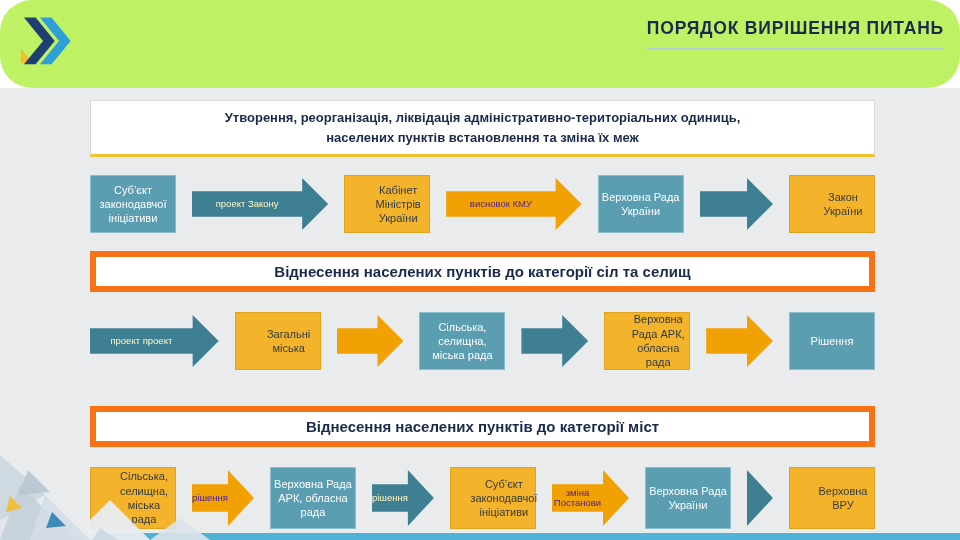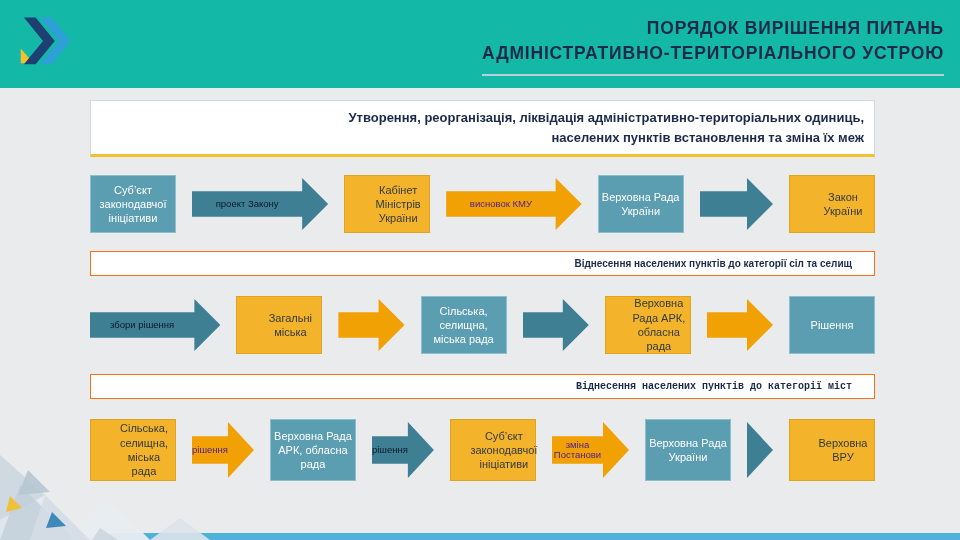--- a/index.html
+++ b/index.html
@@ -7,65 +7,65 @@
   body {
     width: 960px; height: 540px; overflow: hidden;
     font-family: "Liberation Sans", sans-serif;
     background: #ffffff;
   }
   .slide { position: relative; width: 960px; height: 540px; background: #ffffff; overflow: hidden; }
 
   
   .header {
     position: absolute; top: 0; left: 0; right: 0; height: 88px;
-    background: #14b8a6; display: flex; justify-content: space-between;
-    align-items: flex-start; padding: 8px 16px 0 8px; z-index: 4;
+    background: #bef264; display: flex; justify-content: space-between;
+    align-items: flex-start; padding: 8px 16px 0 8px; z-index: 4; border-radius: 32px;
   }
   .logo { width: 68px; height: 68px; flex: 0 0 auto; }
   .title-block { text-align: right; padding-top: 8px; }
   .title-line {
     font-size: 17.5px; font-weight: 700; color: #1b2a4a;
     letter-spacing: 0.8px; line-height: 1.45; white-space: nowrap;
   }
   .title-underline { height: 2px; background: #b5cfdb; margin-top: 7px; }
 
   
   .content {
     position: absolute; top: 88px; left: 0; right: 0; bottom: 0;
     background: #e9ebed; padding: 12px 85px 0 90px; z-index: 2;
   }
   .banner {
-    background: #ffffff; text-align: right; font-weight: 700; color: #1b2a4a;
+    background: #ffffff; text-align: center; font-weight: 700; color: #1b2a4a;
   }
   .banner.main-banner {
     border: 1px solid #d6d9dc; border-bottom: 3px solid #f2c12e;
     padding: 7px 10px; font-size: 13px; line-height: 1.5;
   }
   .banner.thin-banner {
-    border: 1px solid #f97316; padding: 6px 22px; font-size: 10px;
+    border: 6px solid #f97316; padding: 6px 22px; font-size: 15px;
     margin: 18px 0 20px 0;
   }
-  .banner.thin-banner.second { margin-top: 20px; font-family: Liberation Mono, monospace; }
+  .banner.thin-banner.second { margin-top: 36px; }
 
   .flow-row { display: flex; align-items: stretch; height: 58px; gap: 16px; margin-top: 18px; }
   .flow-row.tall { height: 62px; margin-top: 0; }
 
   .node {
     flex: 0 0 86px; width: 86px; display: flex; align-items: center; justify-content: center;
     text-align: center; font-size: 11px; line-height: 1.3; padding: 2px 3px;
   }
   .node.teal   { background: #5b9db1; border: 1px solid #8abfcc; color: #ffffff; }
   .node.yellow { background: #f3b32b; border: 1px solid #e0a31d; color: #333b3f; padding-left: 25px; }
 
   .arrow {
     flex: 1 1 auto; position: relative; display: flex; align-items: center; justify-content: center;
     clip-path: polygon(0 28%, calc(100% - 26px) 28%, calc(100% - 26px) 5%, 100% 50%,
                        calc(100% - 26px) 95%, calc(100% - 26px) 72%, 0 72%);
   }
-  .arrow.teal   { background: #3f7f94; color: #0f172a; }
+  .arrow.teal   { background: #3f7f94; color: #fef9c3; }
   .arrow.orange { background: #f2a104; color: #4c1d95; }
   .arrow-label {
     display: block; padding-right: 26px; font-size: 9.5px; line-height: 1.1;
     text-align: center; width: 100%;
   }
 
   
   .bottom-bar {
     position: absolute; left: 110px; right: 0; bottom: 0; height: 7px;
     background: #4fb3d9; z-index: 3;
@@ -83,21 +83,20 @@
   <div class="header">
     <div class="logo">
       <svg viewBox="0 0 64 64" width="68" height="68" aria-hidden="true">
         <polygon points="12,38 24,52 12,52" fill="#f2c12e"></polygon>
         <polygon points="15,9 33,31 15,53 26,53 44,31 26,9" fill="#1d3f72"></polygon>
         <polygon points="30,9 48,31 30,53 41,53 59,31 41,9" fill="#2f9fd8"></polygon>
       </svg>
     </div>
     <div class="title-block">
       <div class="title-line">ПОРЯДОК ВИРІШЕННЯ ПИТАНЬ</div>
-      <div class="title-line">АДМІНІСТРАТИВНО-ТЕРИТОРІАЛЬНОГО УСТРОЮ</div>
       <div class="title-underline"></div>
     </div>
   </div>
 
   <div class="content">
 
     <div class="banner main-banner">
       <div>Утворення, реорганізація, ліквідація адміністративно-територіальних одиниць,</div>
       <div>населених пунктів встановлення та зміна їх меж</div>
     </div>
@@ -117,21 +116,21 @@
         </div>
       <div class="node yellow">Закон України</div>
     </div>
 
     <div class="banner thin-banner">
       <span>Віднесення населених пунктів до категорії сіл та селищ</span>
     </div>
 
     <div class="flow-row" style="margin-top:0;">
       <div class="arrow teal">
-          <span class="arrow-label">збори рішення</span>
+          <span class="arrow-label">проект проект</span>
         </div>
       <div class="node yellow">Загальні міська</div>
       <div class="arrow orange">
           <span class="arrow-label"></span>
         </div>
       <div class="node teal">Сільська, селищна, міська рада</div>
       <div class="arrow teal">
           <span class="arrow-label"></span>
         </div>
       <div class="node yellow">Верховна Рада АРК, обласна рада</div>

